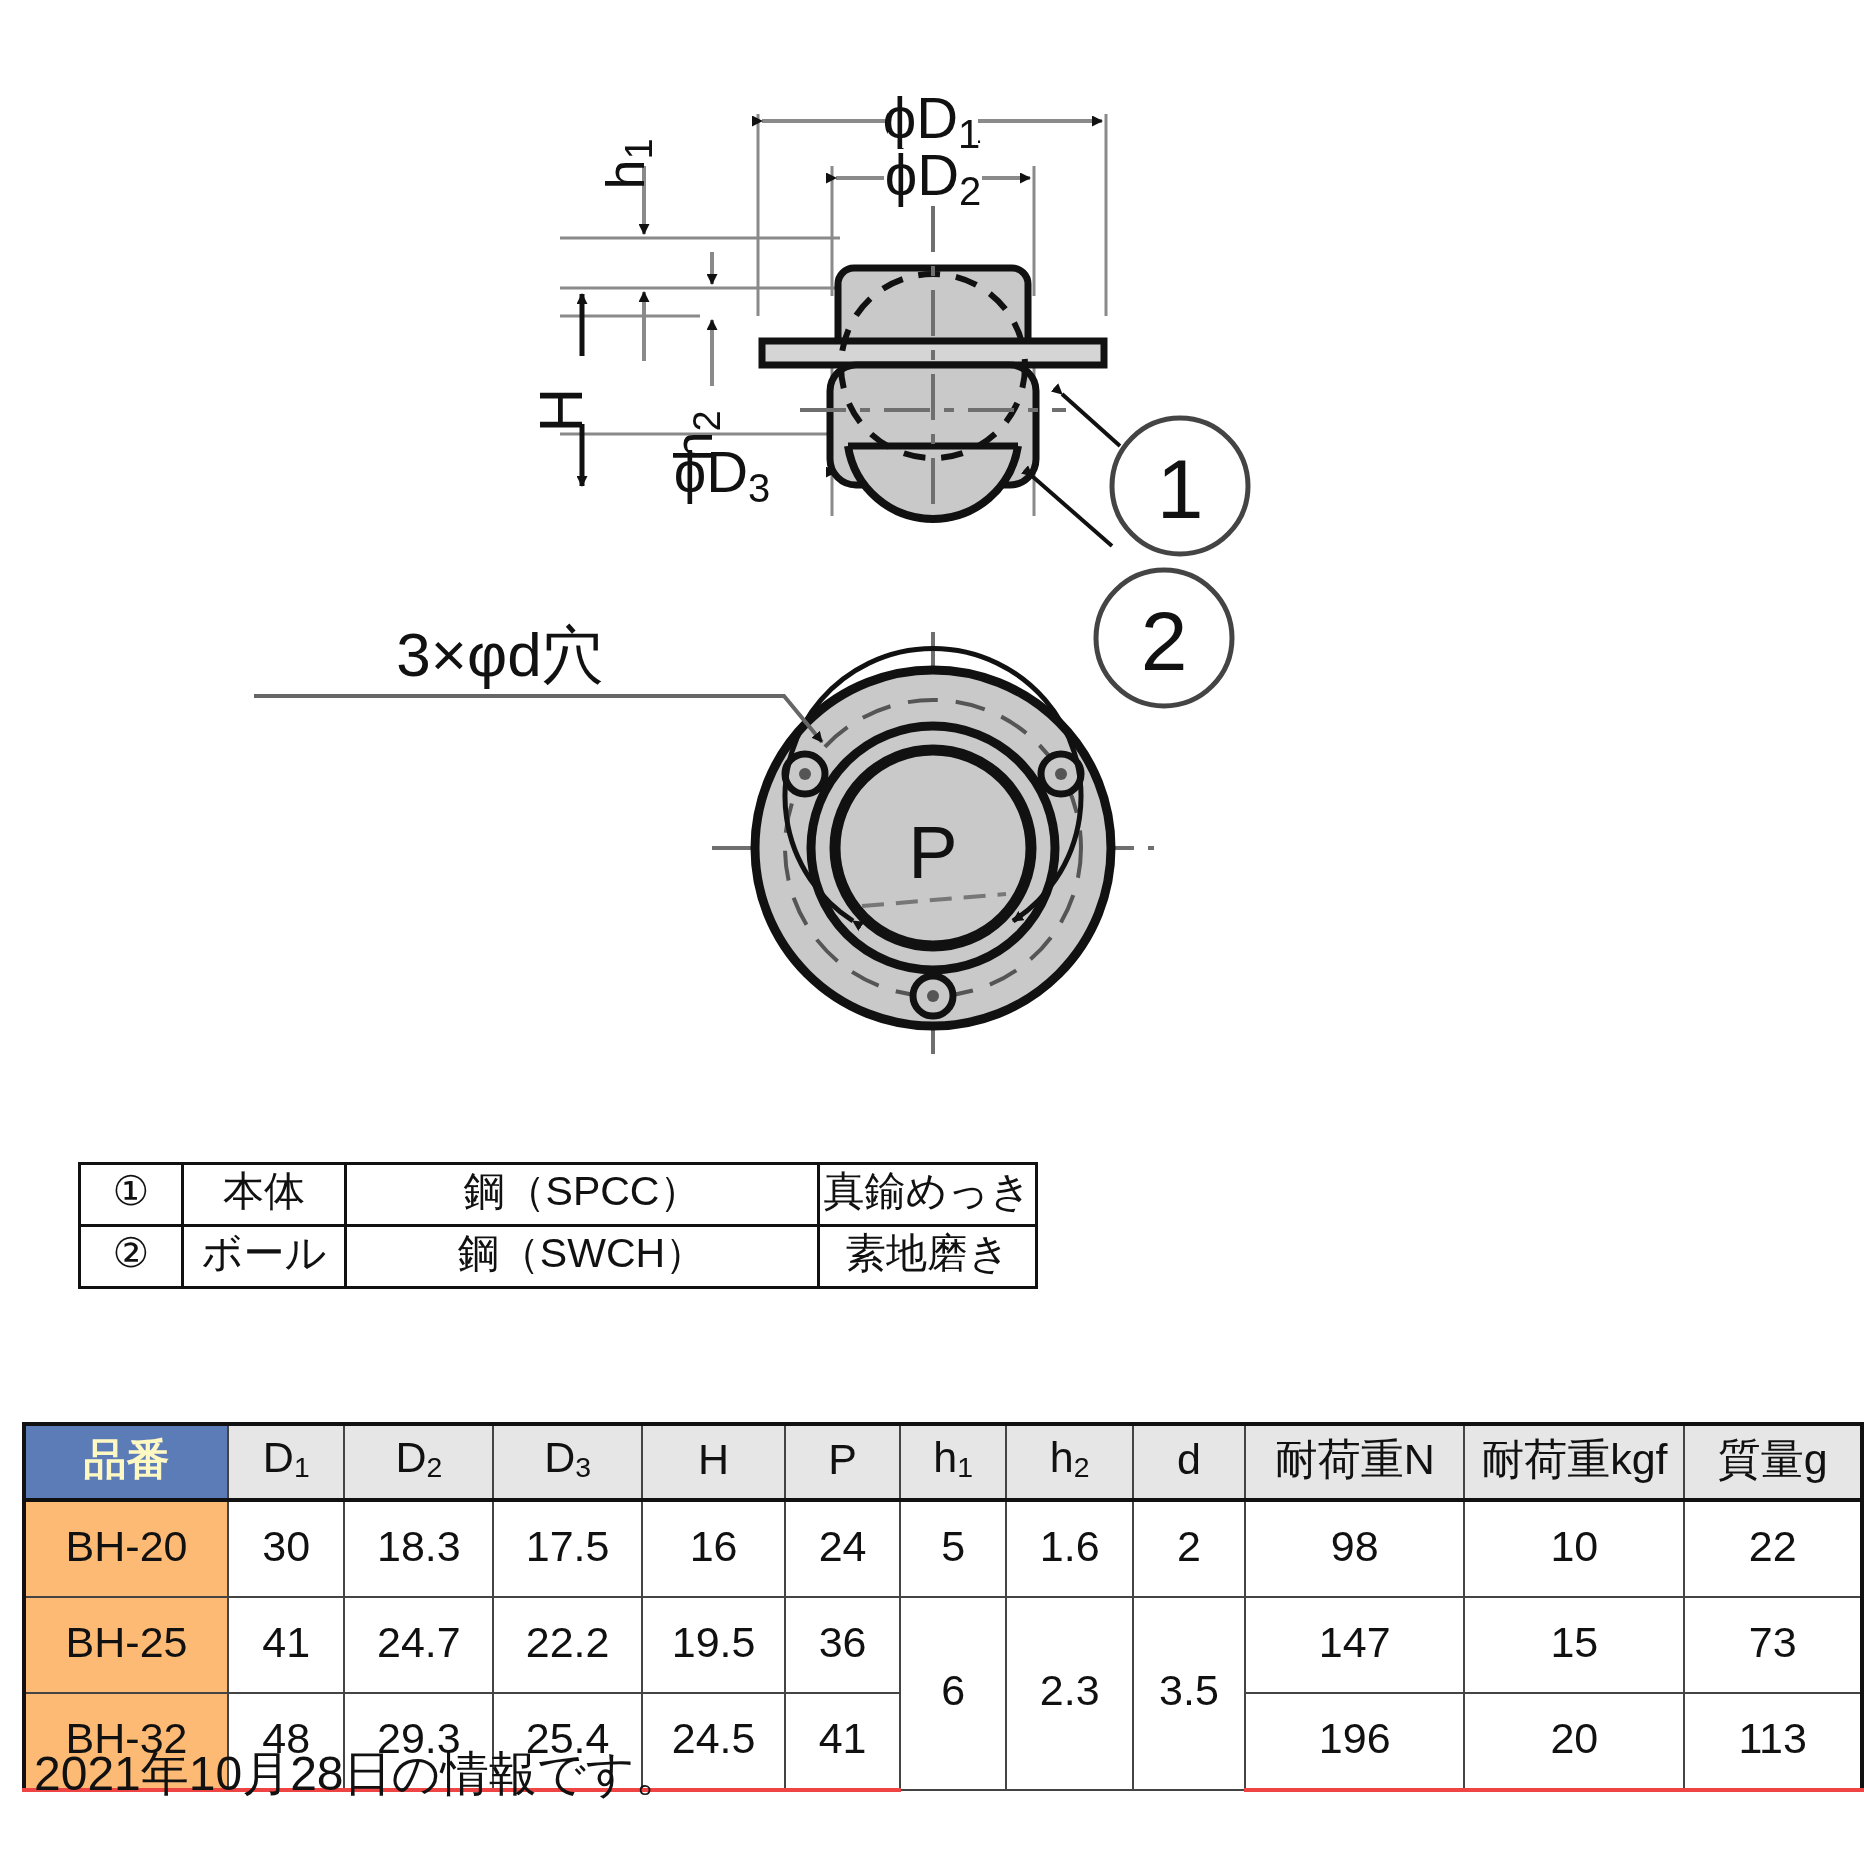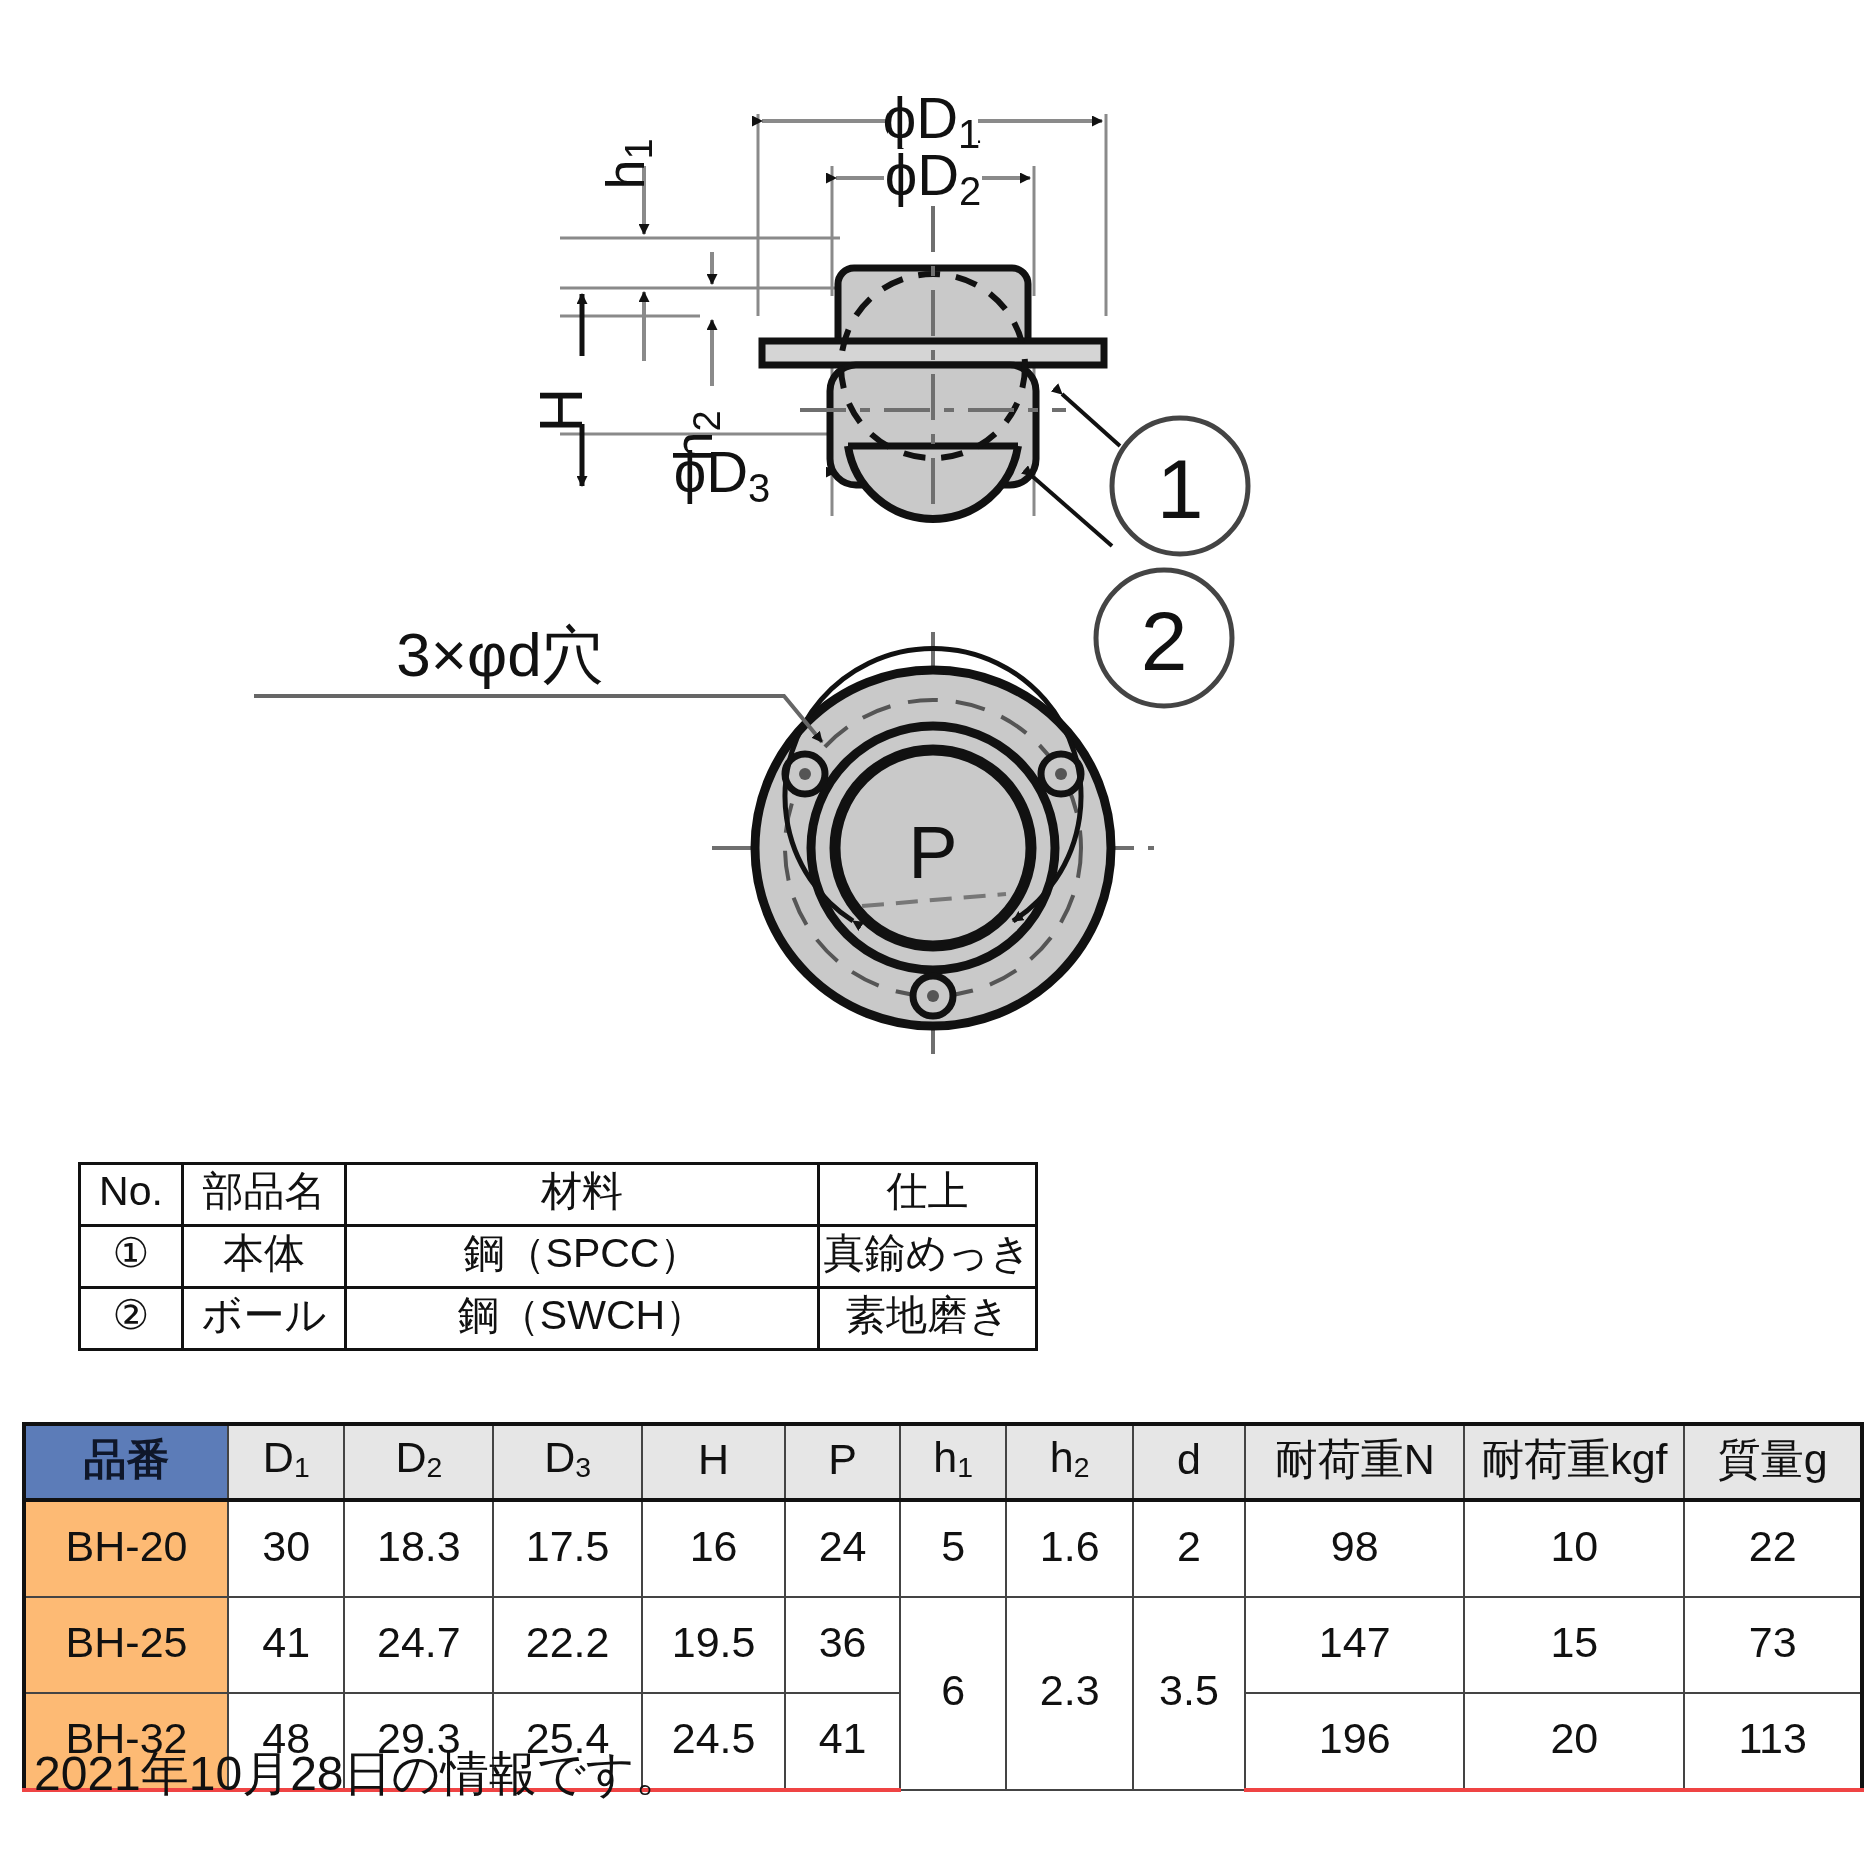--- a/index.html
+++ b/index.html
@@ -24,21 +24,21 @@
   #parts-table tr{height:62px;}
 
   
   #spec-table{position:absolute;left:22px;top:1422px;border-collapse:collapse;}
   #spec-table th,#spec-table td{
       border:2px solid #444;font-size:43px;color:#111;
       text-align:center;vertical-align:middle;white-space:nowrap;
       padding:2px 6px 8px 6px;line-height:1.0;}
   #spec-table thead th{background:#e6e6e6;font-weight:normal;height:62px;
       border-top:4px solid #111;border-bottom:4px solid #111;}
-  #spec-table thead th.hdr-model{background:#5c7cb8;color:#0f172a;font-weight:bold;}
+  #spec-table thead th.hdr-model{background:#5c7cb8;color:#fef9c3;font-weight:bold;}
   #spec-table tbody td{height:84px;background:#fff;}
   #spec-table tbody td.model{background:#fdba74;font-weight:normal;}
   #spec-table tbody tr:last-child td{border-bottom:4px solid #ef4444;}
   #spec-table th:first-child,#spec-table td:first-child{border-left:4px solid #111;}
   #spec-table th:last-child,#spec-table td:last-child{border-right:4px solid #111;}
   .sub{font-size:0.66em;vertical-align:-0.18em;}
 
   
   #footnote{position:absolute;left:34px;top:1742px;font-size:48px;color:#111;
             letter-spacing:0px;white-space:nowrap;}
@@ -177,26 +177,20 @@
     <g>
       <polyline points="254,680 784,680 822,726" fill="none" stroke="#666" stroke-width="4" marker-end="url(#ah)"></polyline>
       <text class="lbl" x="500" y="660" font-size="62" text-anchor="middle">3×φd穴</text>
     </g>
   </g>
 </svg>
 </div>
 
 <table id="parts-table">
   <tbody>
-    <tr>
-      <td class="c-no">No.</td>
-      <td class="c-name">部品名</td>
-      <td class="c-mat">材料</td>
-      <td class="c-fin">仕上</td>
-    </tr>
     <tr>
       <td class="c-no">①</td>
       <td class="c-name">本体</td>
       <td class="c-mat">鋼（SPCC）</td>
       <td class="c-fin">真鍮めっき</td>
     </tr>
     <tr>
       <td class="c-no">②</td>
       <td class="c-name">ボール</td>
       <td class="c-mat">鋼（SWCH）</td>

